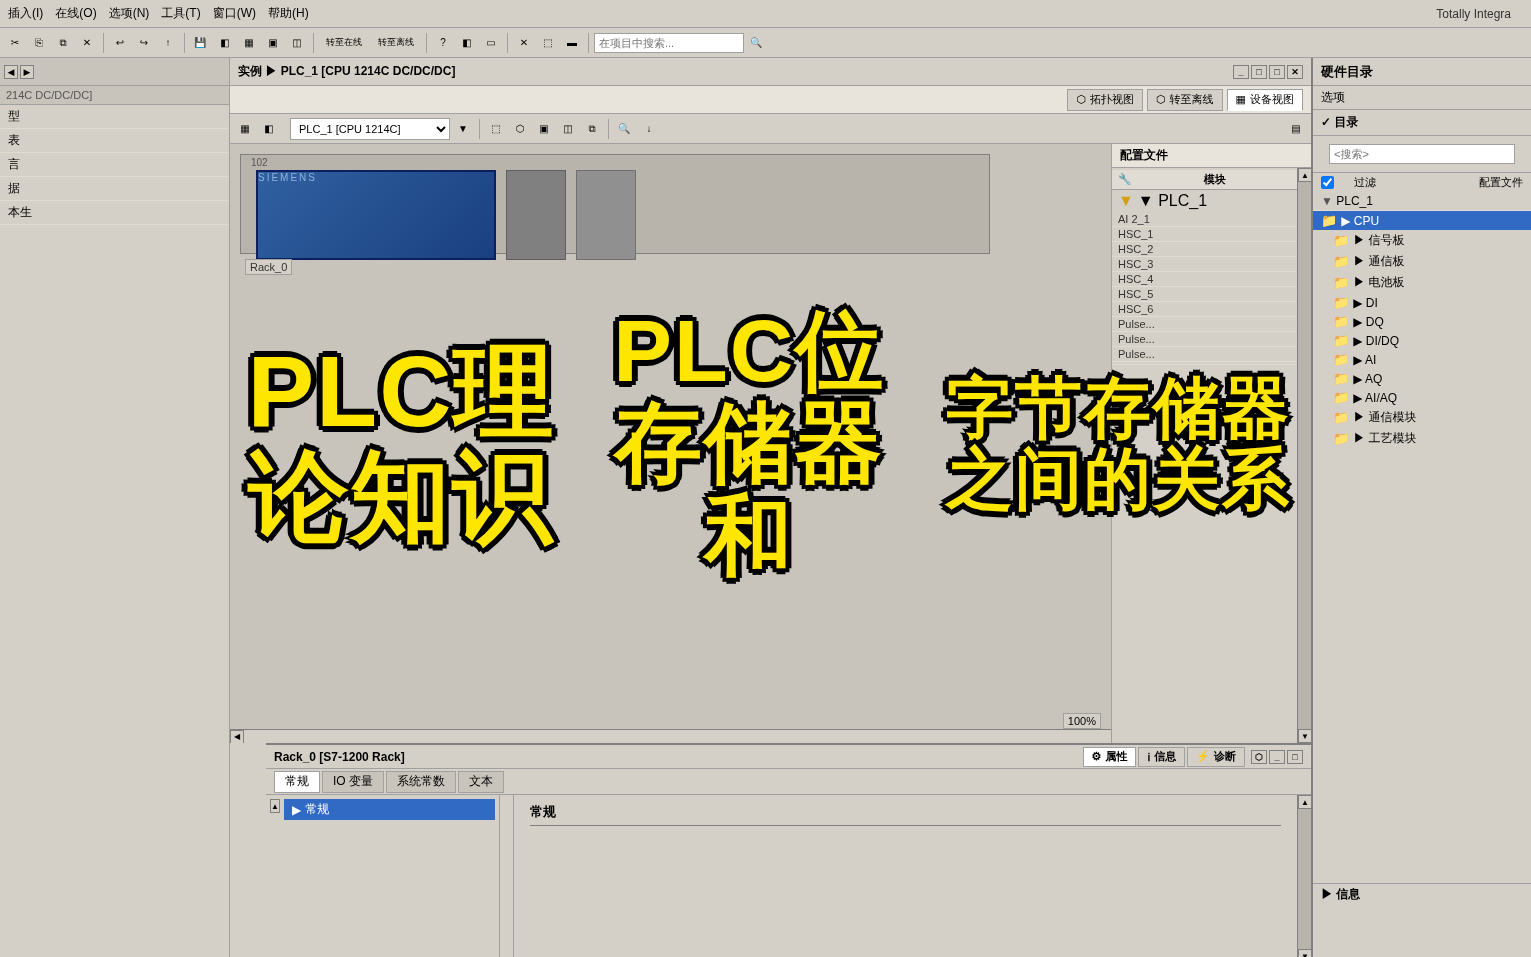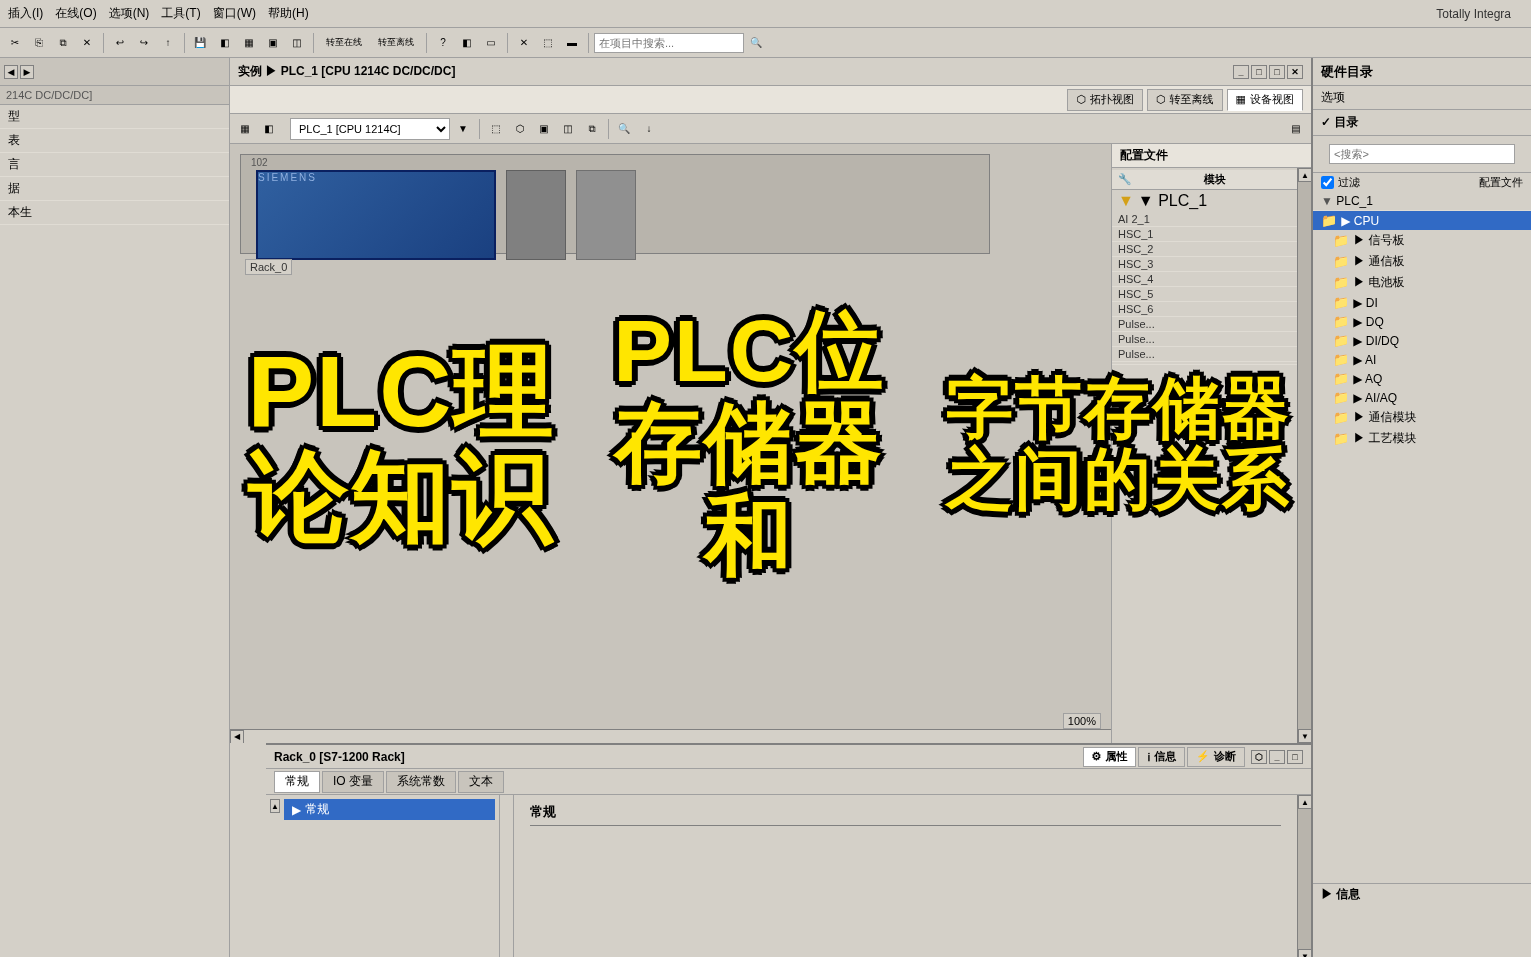--- a/index.html
+++ b/index.html
@@ -368,21 +368,21 @@
       padding: 0 4px;
       margin: 4px 8px;
       width: calc(100% - 16px);
     }
 
     .filter-row {
       display: flex;
       align-items: center;
       padding: 2px 8px;
       font-size: 11px;
-      gap: 4px;
+      gap: 20px;
     }
 
     .catalog-tree {
       flex: 1;
       overflow-y: auto;
       font-size: 12px;
     }
 
     .catalog-item {
       display: flex;

